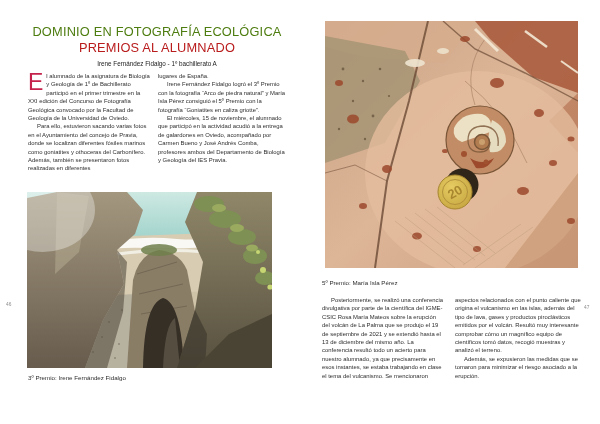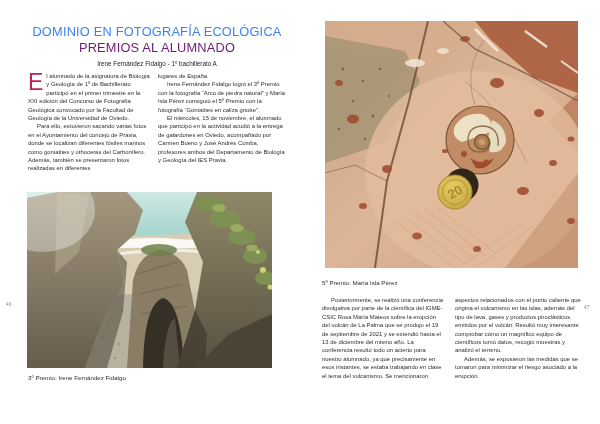--- a/index.html
+++ b/index.html
@@ -3,22 +3,22 @@
 <meta charset="utf-8">
 <style>
   html,body{margin:0;padding:0;background:#ffffff;}
   .sheet{
     position:relative;width:600px;height:424px;background:#ffffff;overflow:hidden;
     font-family:"Liberation Sans","DejaVu Sans",sans-serif;color:#2e2e2e;
   }
   
   .title{position:absolute;left:10px;top:24px;width:294px;margin:0;text-align:center;
          font-weight:400;font-size:12.8px;line-height:16px;letter-spacing:.2px;}
-  .title .t1{display:block;color:#3b82f6;}
-  .title .t2{display:block;color:#701a75;}
+  .title .t1{display:block;color:#4d7c0f;}
+  .title .t2{display:block;color:#b91c1c;}
   .byline{position:absolute;left:10px;top:60px;width:294px;text-align:center;
           font-size:6.3px;color:#222;}
   .col{position:absolute;font-size:5.9px;line-height:8.4px;text-align:left;color:#2e2e2e;}
   .col p{margin:0;}
   .col p.ind{text-indent:9px;}
   .dropcap{float:left;font-size:23px;line-height:19px;padding-top:1px;margin:0 3px 0 0;
            color:#c5234b;font-weight:400;}
   #col1L{left:28px;top:72px;width:122px;}
   #col2L{left:158px;top:72px;width:128px;}
   .photoL{position:absolute;left:27px;top:192px;width:245px;height:176px;}

